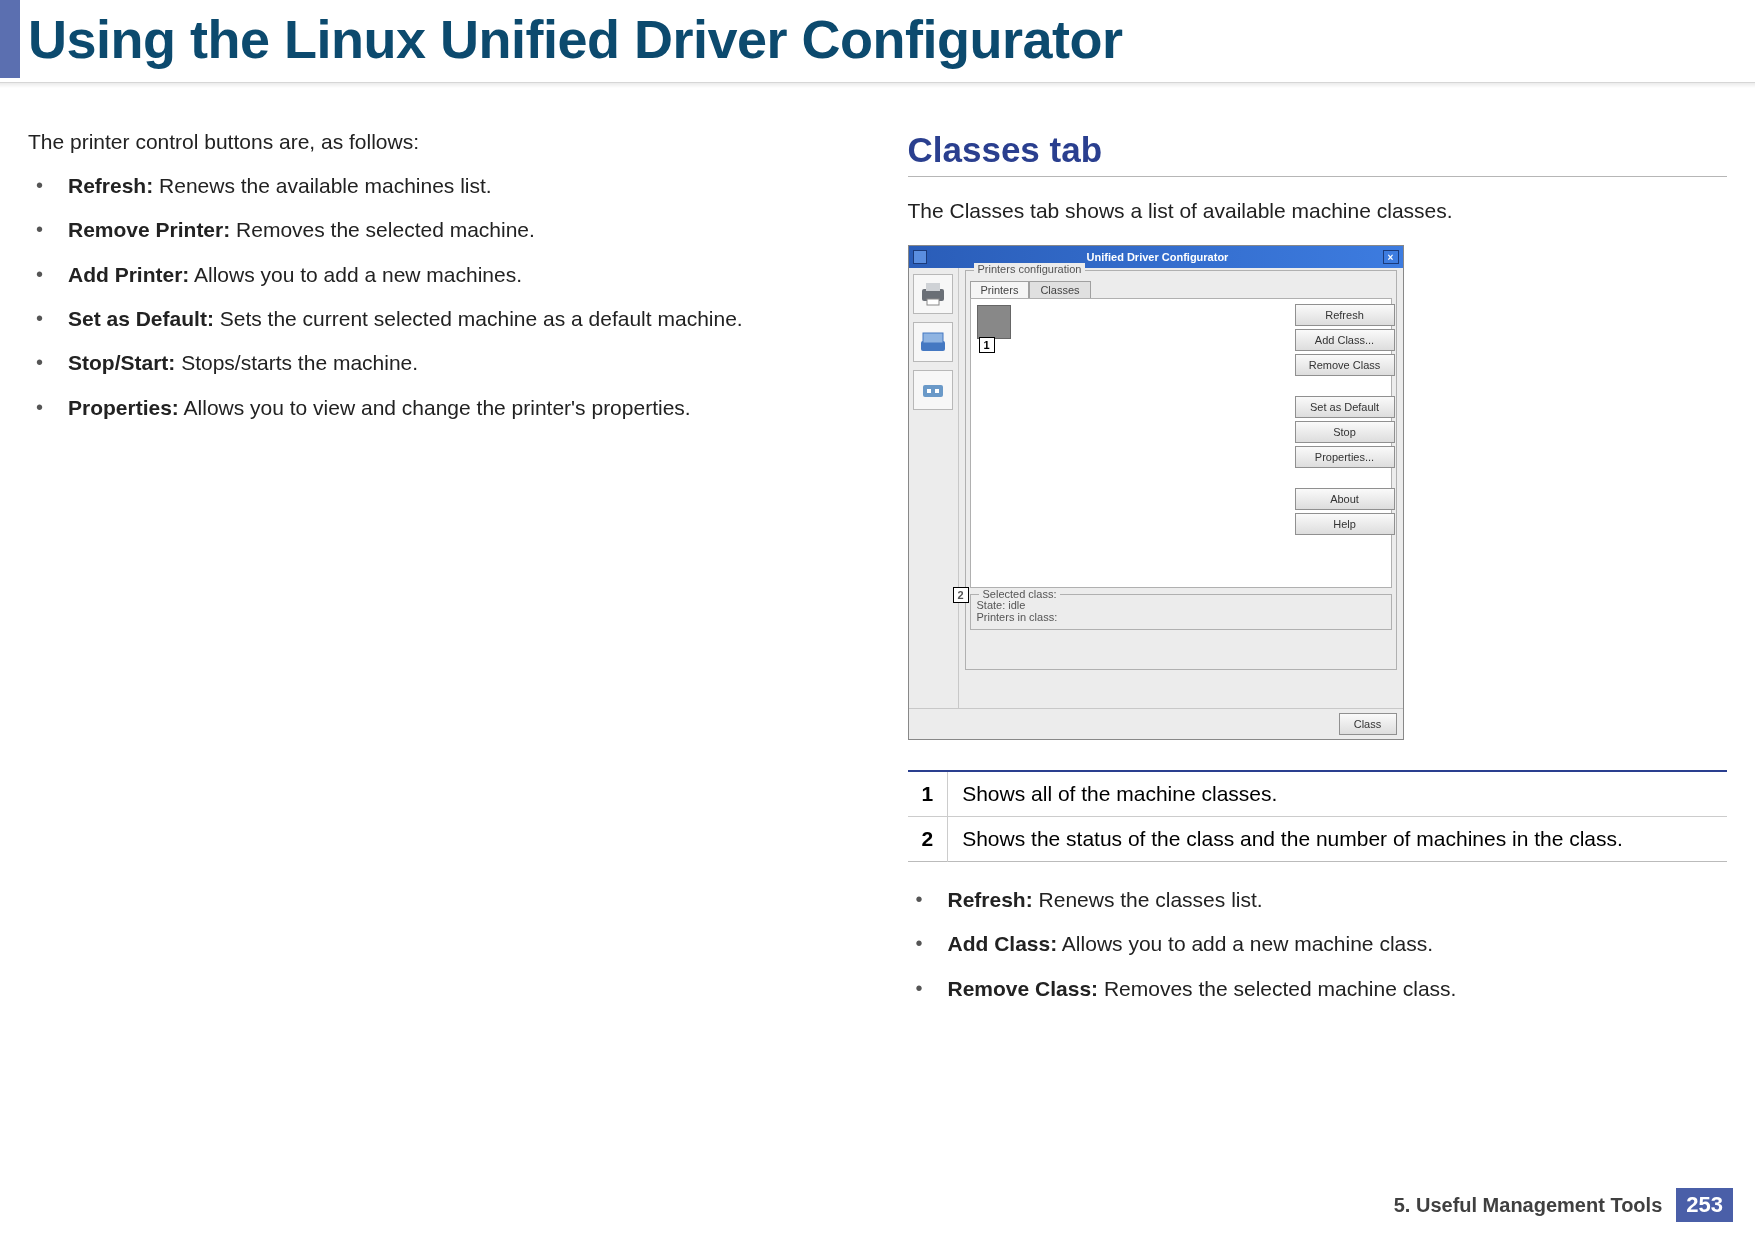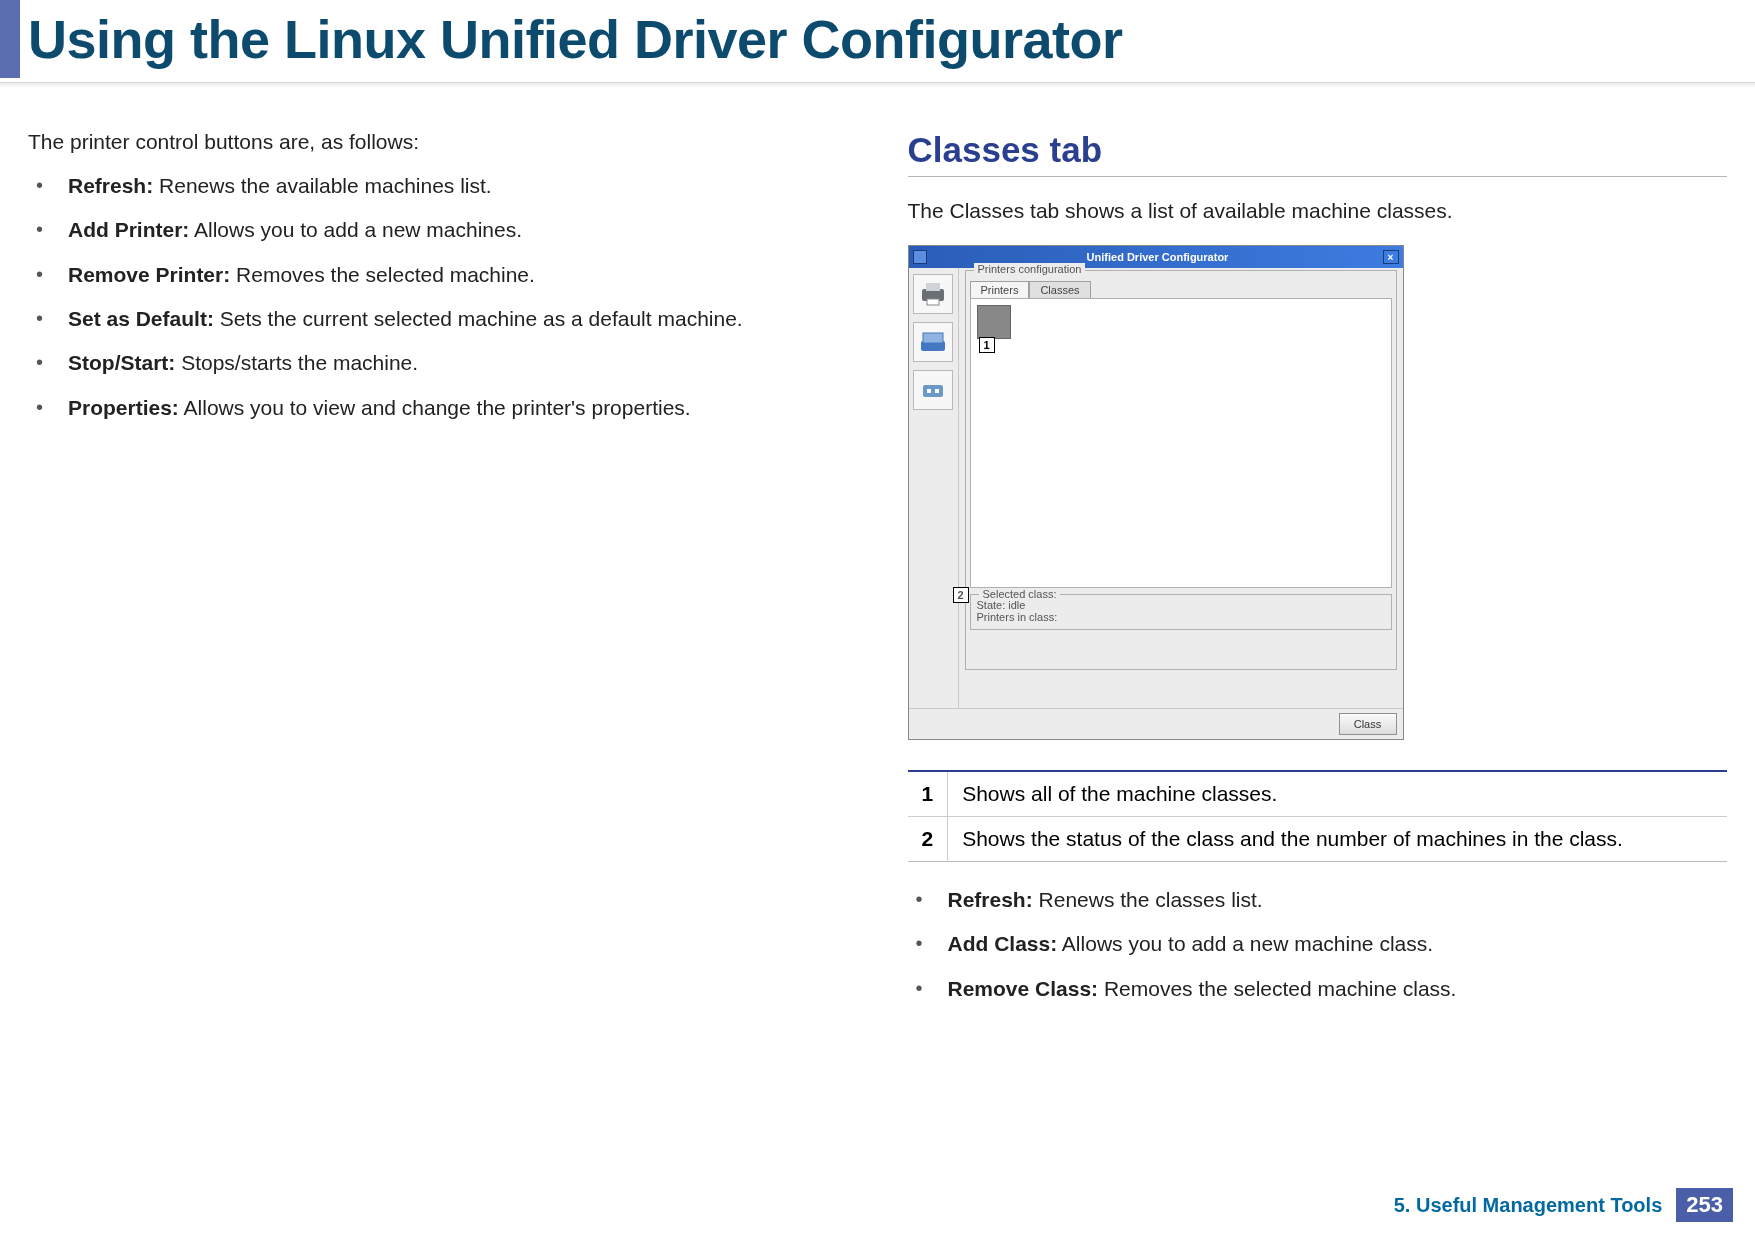--- a/index.html
+++ b/index.html
@@ -254,21 +254,21 @@
   
   .page-footer {
     position: absolute;
     bottom: 18px;
     right: 22px;
     display: flex;
     align-items: center;
     gap: 14px;
   }
   .footer-text {
-    color: #0369a1;
+    color: #404040;
     font-weight: 700;
     font-size: 20px;
     margin-left: 12px;
   }
   .page-num {
     background: #4a5fa8;
     color: #fff;
     font-weight: 700;
     font-size: 22px;
     padding: 4px 10px;
@@ -285,22 +285,22 @@
 <div class="header-bar"></div>
 <h1 class="page-title">Using the Linux Unified Driver Configurator</h1>
 <div class="header-underline"></div>
 
 <div class="columns">
 
   <div class="col">
     <p class="intro">The printer control buttons are, as follows:</p>
     <ul class="bullet-list">
       <li><span class="bullet-term">Refresh:</span><span> Renews the available machines list.</span></li>
+      <li><span class="bullet-term">Remove Printer:</span><span> Removes the selected machine.</span></li>
       <li><span class="bullet-term">Add Printer:</span><span> Allows you to add a new machines.</span></li>
-      <li><span class="bullet-term">Remove Printer:</span><span> Removes the selected machine.</span></li>
       <li><span class="bullet-term">Set as Default:</span><span> Sets the current selected machine as a default machine.</span></li>
       <li><span class="bullet-term">Stop/Start:</span><span> Stops/starts the machine.</span></li>
       <li><span class="bullet-term">Properties:</span><span> Allows you to view and change the printer's properties.</span></li>
     </ul>
   </div>
 
   <div class="col">
     <h2 class="section-heading">Classes tab</h2>
     <p class="section-intro">The Classes tab shows a list of available machine classes.</p>
 
@@ -344,20 +344,32 @@
               <span class="callout callout-1">1</span>
               <div class="class-item"></div>
             </div>
             <div class="selected-box">
               <span class="callout callout-2" style="left:-18px;top:-8px;">2</span>
               <span class="selected-legend">Selected class:</span>
               <div><span>State: </span><span>idle</span></div>
               <div>Printers in class:</div>
             </div>
           </div>
+          <div class="btn-stack">
+            <div class="win-btn">Refresh</div>
+            <div class="win-btn">Add Class...</div>
+            <div class="win-btn">Remove Class</div>
+            <div class="btn-gap"></div>
+            <div class="win-btn">Set as Default</div>
+            <div class="win-btn">Stop</div>
+            <div class="win-btn">Properties...</div>
+            <div class="btn-gap"></div>
+            <div class="win-btn">About</div>
+            <div class="win-btn">Help</div>
+          </div>
         </div>
       </div>
       <div class="footer-bar">
         <div class="win-btn">Class</div>
       </div>
     </div>
 
     <table class="callout-table">
       <tbody>
           <tr>

